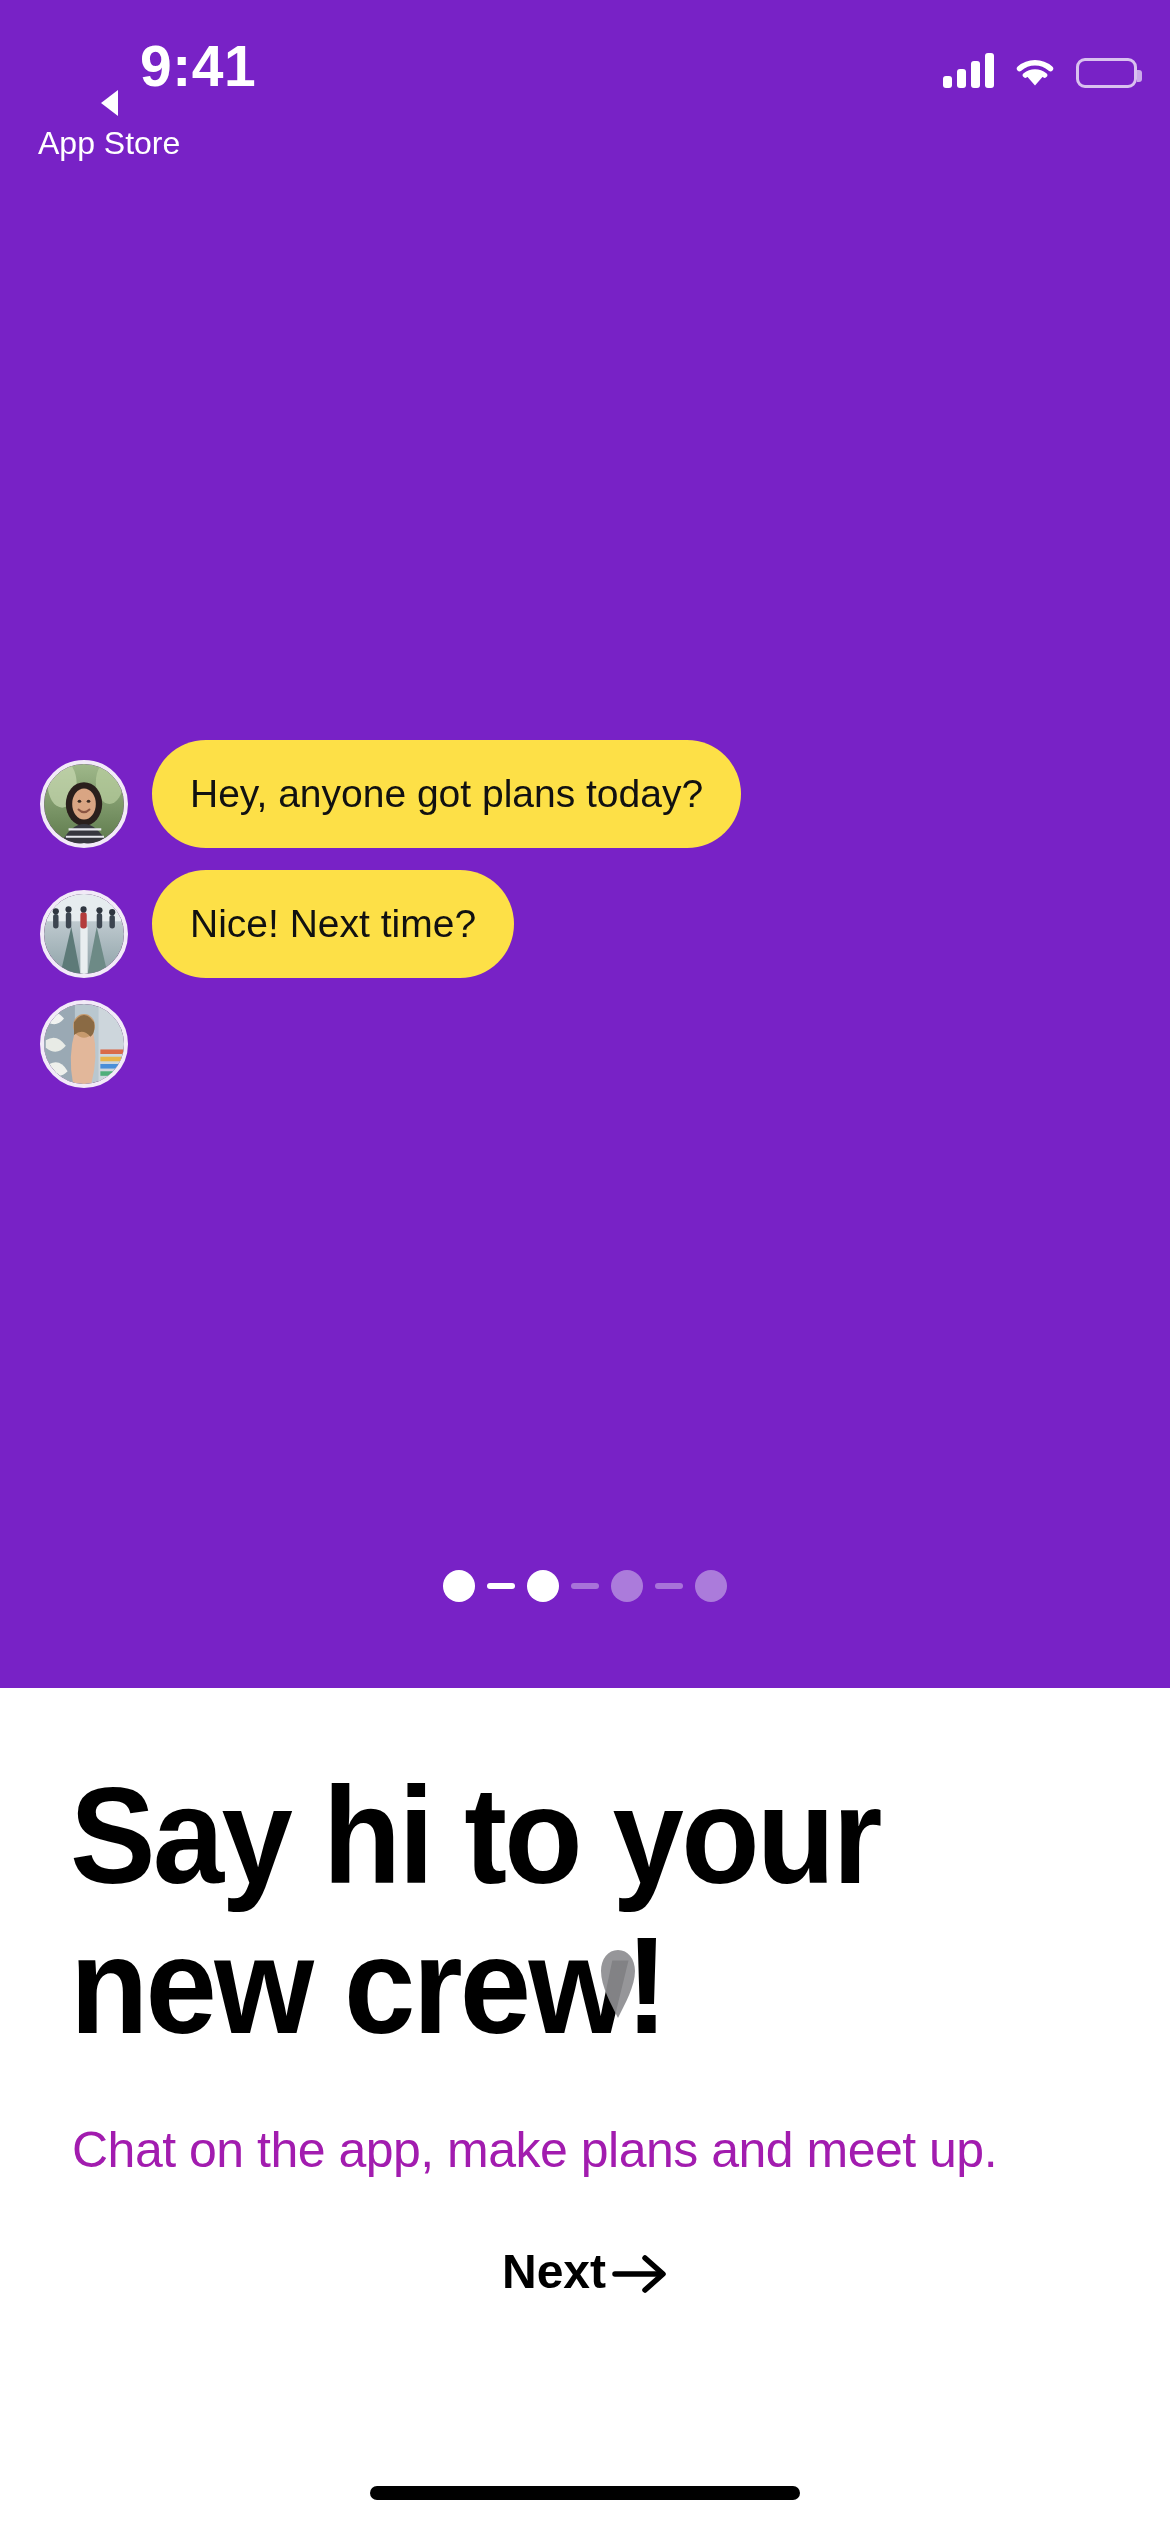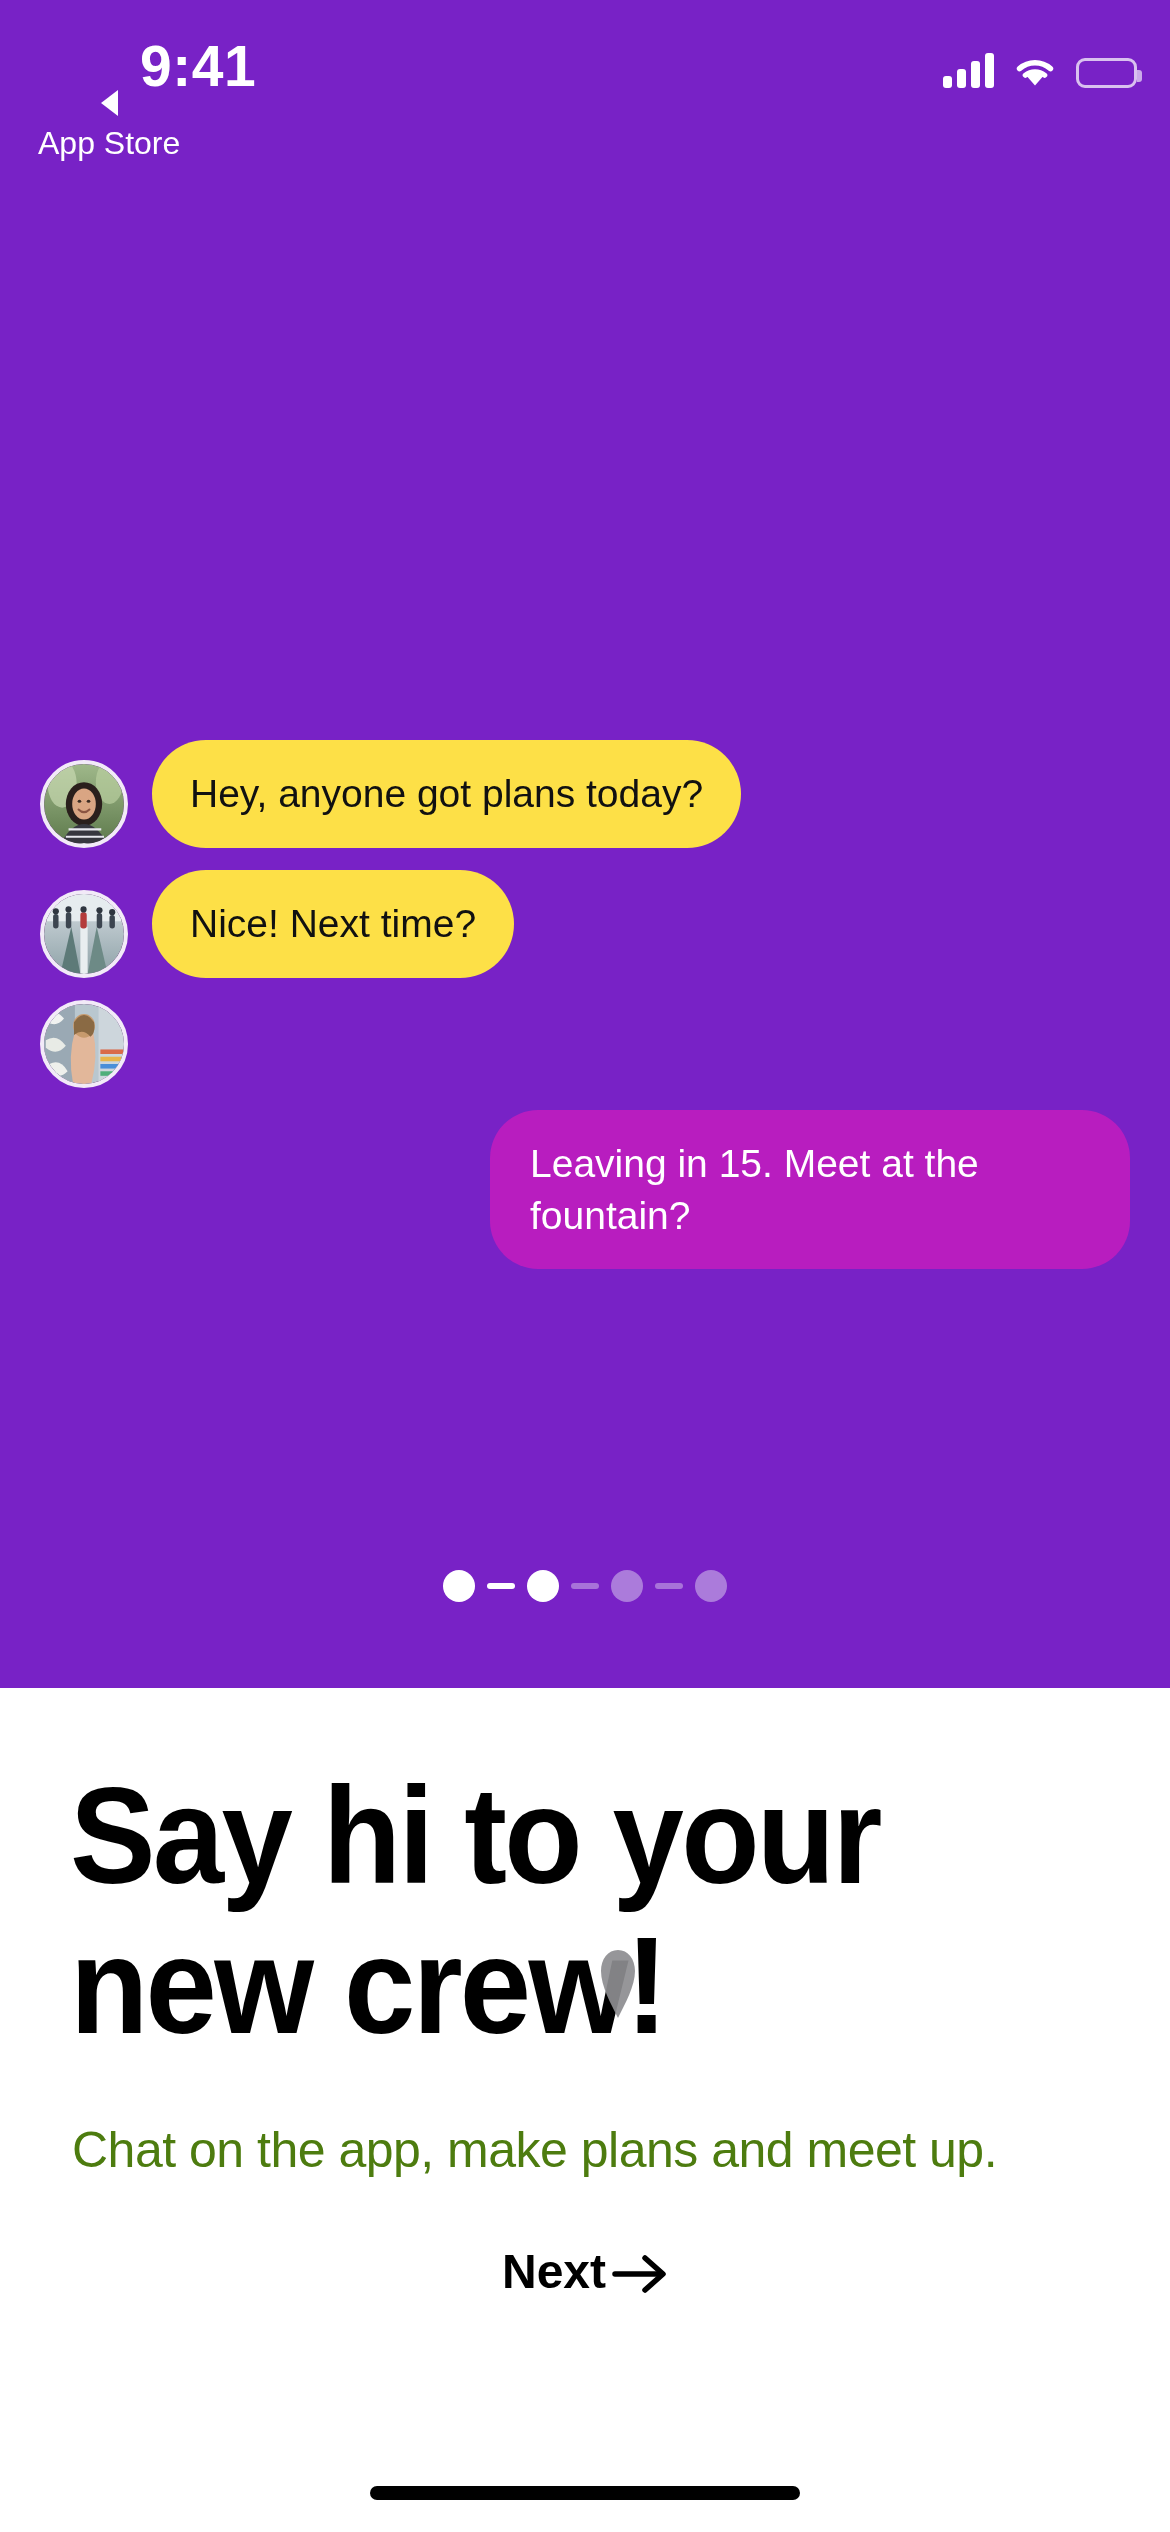--- a/index.html
+++ b/index.html
@@ -146,21 +146,21 @@
     color:#000000;
     font-family:"Liberation Sans Narrow","Liberation Sans", sans-serif;
     transform:scaleX(.93);
     transform-origin:left top;
   }
   .subtitle {
     position:absolute; left:72px; top:432px;
     width:1040px;
     font-size:50px;
     line-height:1.2;
-    color:#4d7c0f;
+    color:#a21caf;
     letter-spacing:-0.5px;
   }
   .nextbtn {
     position:absolute; left:0; top:556px;
     width:1170px;
     display:flex; align-items:center; justify-content:center; gap:6px;
     font-size:48px; font-weight:700;
     color:#000000;
     background:none; border:none;
     font-family:"Liberation Sans", sans-serif;
@@ -310,23 +310,20 @@
                 <rect x="62" y="74" width="26" height="5" fill="#4fae7a"></rect>
               </g>
               <path d="M34 30 q10 -10 20 0 q6 28 -2 58 H32 q-6 -30 2 -58 Z" fill="#e2b79a"></path>
               <ellipse cx="44" cy="24" rx="12" ry="13" fill="#c79a6d"></ellipse>
               <path d="M33 20 q11 -16 22 0 q2 12 -4 16 q-8 -10 -18 -2 Z" fill="#8a6a44"></path>
             </g>
           </svg>
         </div>
       </div>
 
-      <div class="row outgoing">
-        <div class="bubble out">Leaving in 15. Meet at the fountain?</div>
-      </div>
 
     </div>
 
     <div class="progress">
       <span class="pdot on"></span>
       <span class="pdash on"></span>
       <span class="pdot on"></span>
       <span class="pdash off"></span>
       <span class="pdot off"></span>
       <span class="pdash off"></span>

